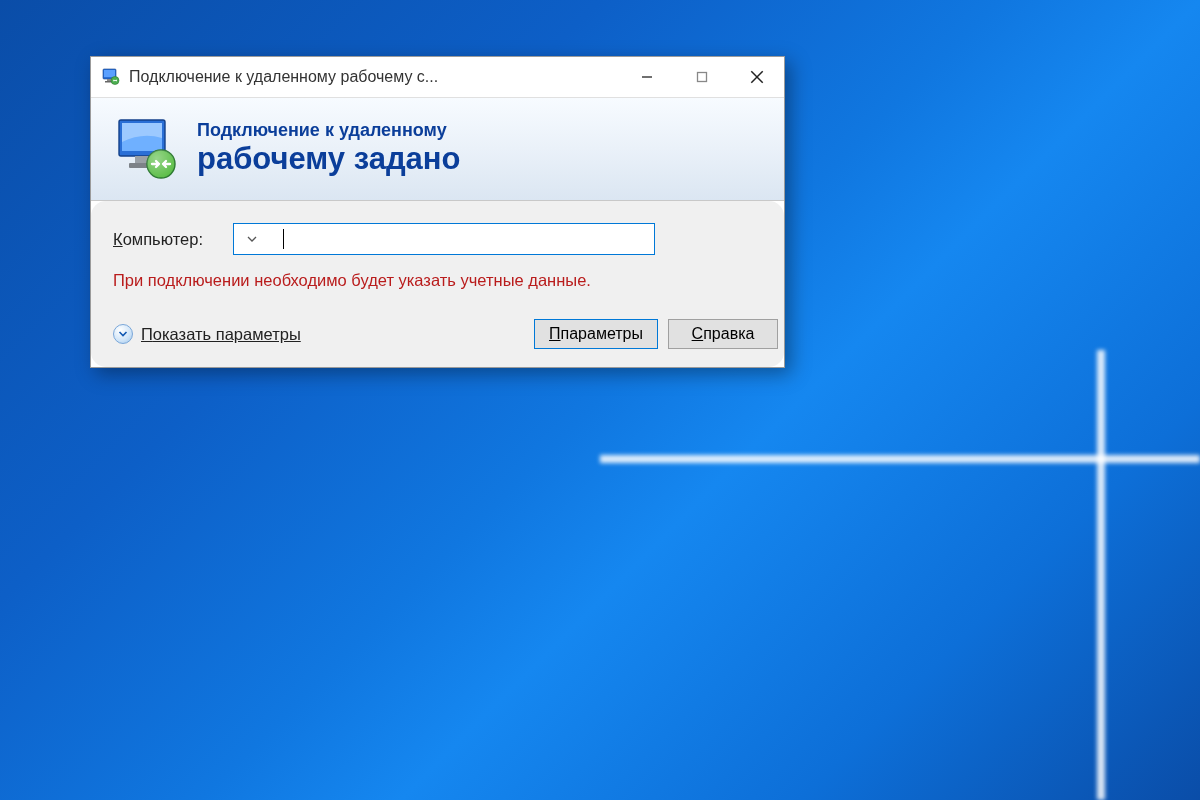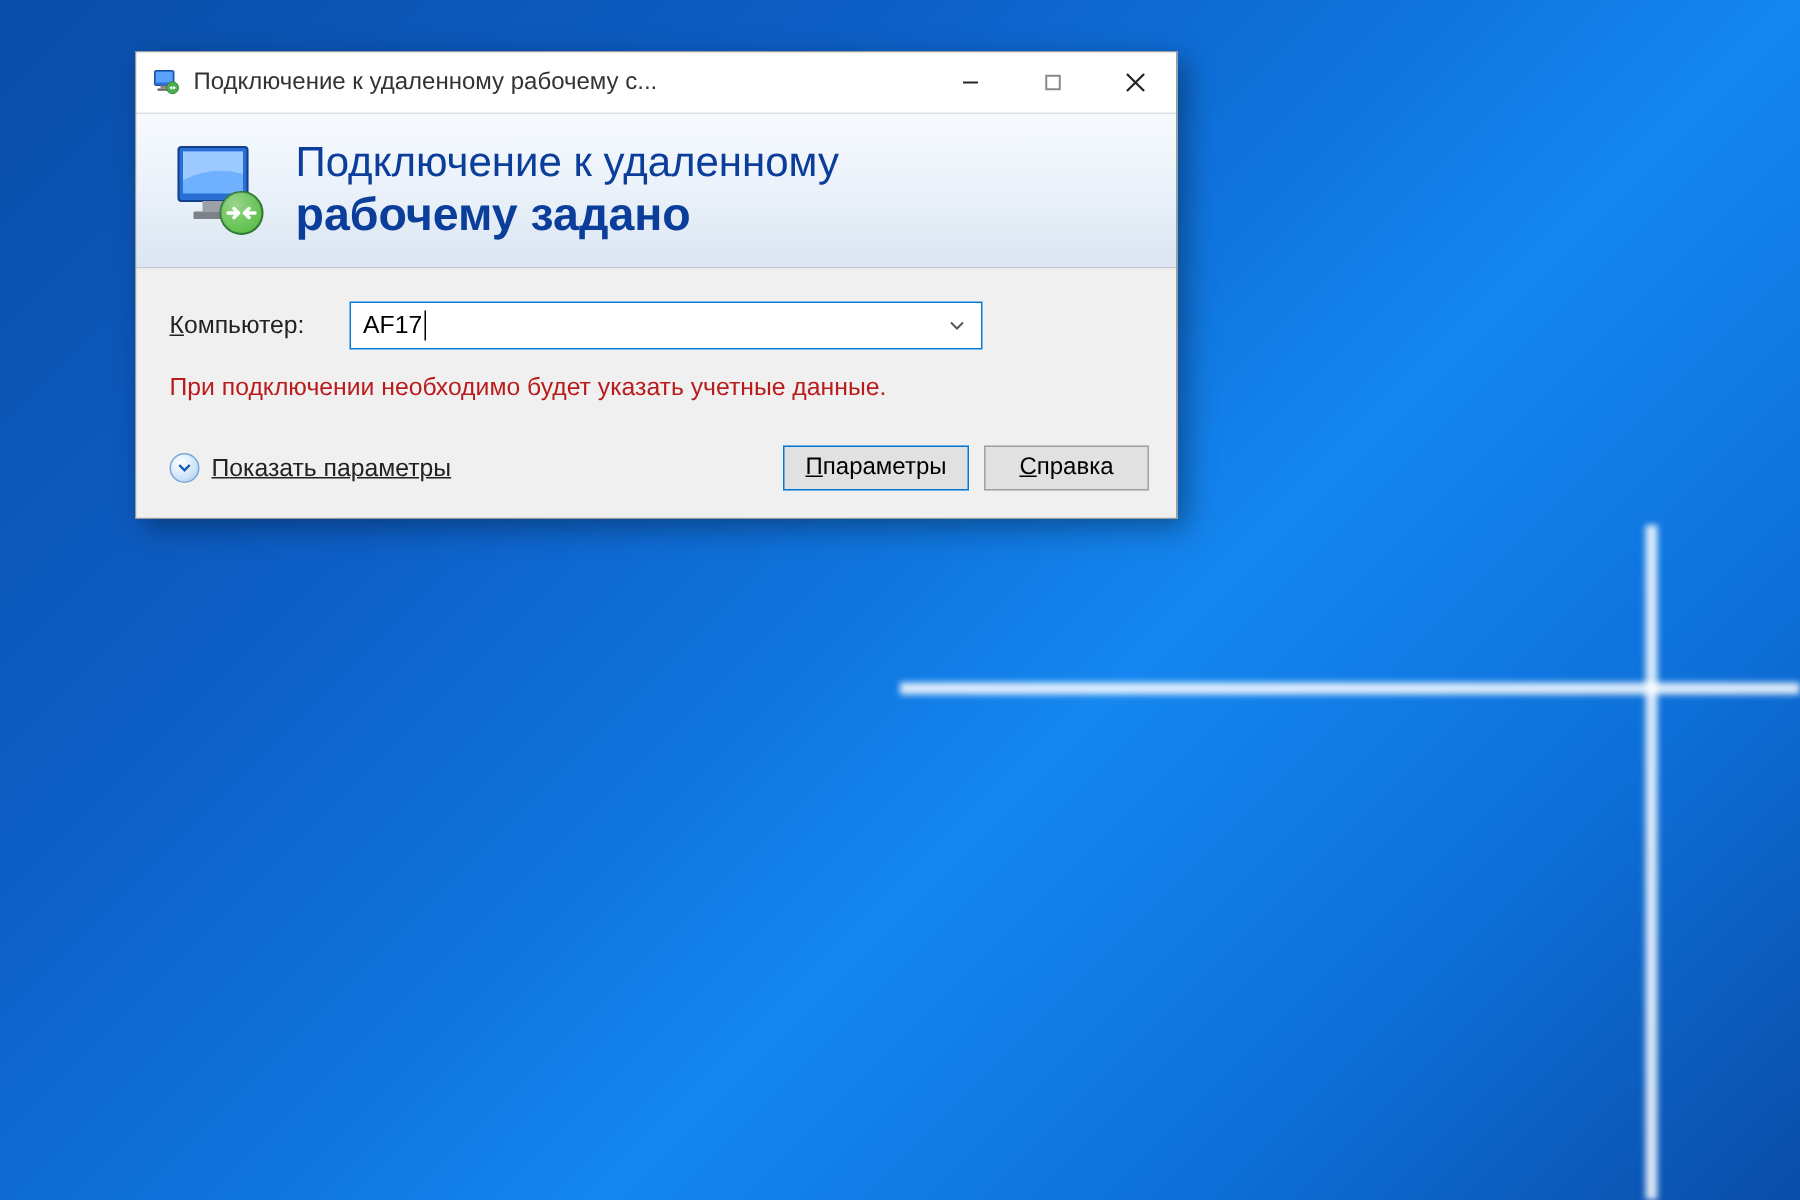--- a/index.html
+++ b/index.html
@@ -28,21 +28,21 @@
     top: 350px;
     width: 8px;
     height: 450px;
     background: rgba(255,255,255,0.85);
     filter: blur(2px);
   }
   
   .window {
     position: absolute;
     left: 90px;
-    top: 34px;
+    top: 56px;
     width: 695px;
     background: #ffffff;
     border: 1px solid #9b9b9b;
     box-shadow: 6px 6px 18px rgba(0,0,0,0.35);
   }
   
   .titlebar {
     height: 40px;
     display: flex;
     align-items: center;
@@ -73,26 +73,27 @@
   .header {
     background: linear-gradient(to bottom, #f7fbff 0%, #eaf1f9 50%, #dbe6f2 100%);
     border-top: 1px solid #e0e0e0;
     border-bottom: 1px solid #c8c8c8;
     padding: 16px 22px 16px 22px;
     display: flex;
     align-items: center;
   }
   .header-icon { width: 70px; height: 70px; margin-right: 14px; flex-shrink:0; }
   .header-text { color: #0b3e9a; }
-  .header-line1 { font-size: 28px; font-weight: 400; line-height: 1.1; }
+  .header-line1 { font-size: 18px; font-weight: 700; line-height: 1.1; }
   .header-line2 { font-size: 31px; font-weight: 700; line-height: 1.2; }
   
   .body {
     background: #f0f0f0;
-    padding: 22px 18px 18px 22px;
+    padding: 22px 6px 18px 22px;
+    border-radius: 15px;
   }
   .row { display: flex; align-items: center; margin-bottom: 14px; font-size: 16.5px; color: #222; }
   .label { min-width: 120px; }
   .label .ul { text-decoration: underline; }
   
   .combo {
     flex: 1;
     height: 32px;
     border: 1.5px solid #0078d7;
     background: #ffffff;
@@ -218,21 +219,20 @@
         <div class="header-line1">Подключение к удаленному</div>
         <div class="header-line2">рабочему задано</div>
       </div>
     </div>
 
     <div class="body">
 
       <div class="row">
         <div class="label"><span class="ul">К</span><span>омпьютер:</span></div>
         <div class="combo">
-          <input class="combo-input" type="text" value="AF17" style="">
           <span class="caret"></span>
           <span class="combo-arrow">
             <svg width="12" height="12" viewBox="0 0 12 12">
                 <path d="M2 4 L6 8 L10 4" fill="none" stroke="#555" stroke-width="1.3"></path>
               </svg>
           </span>
         </div>
       </div>
 
 

